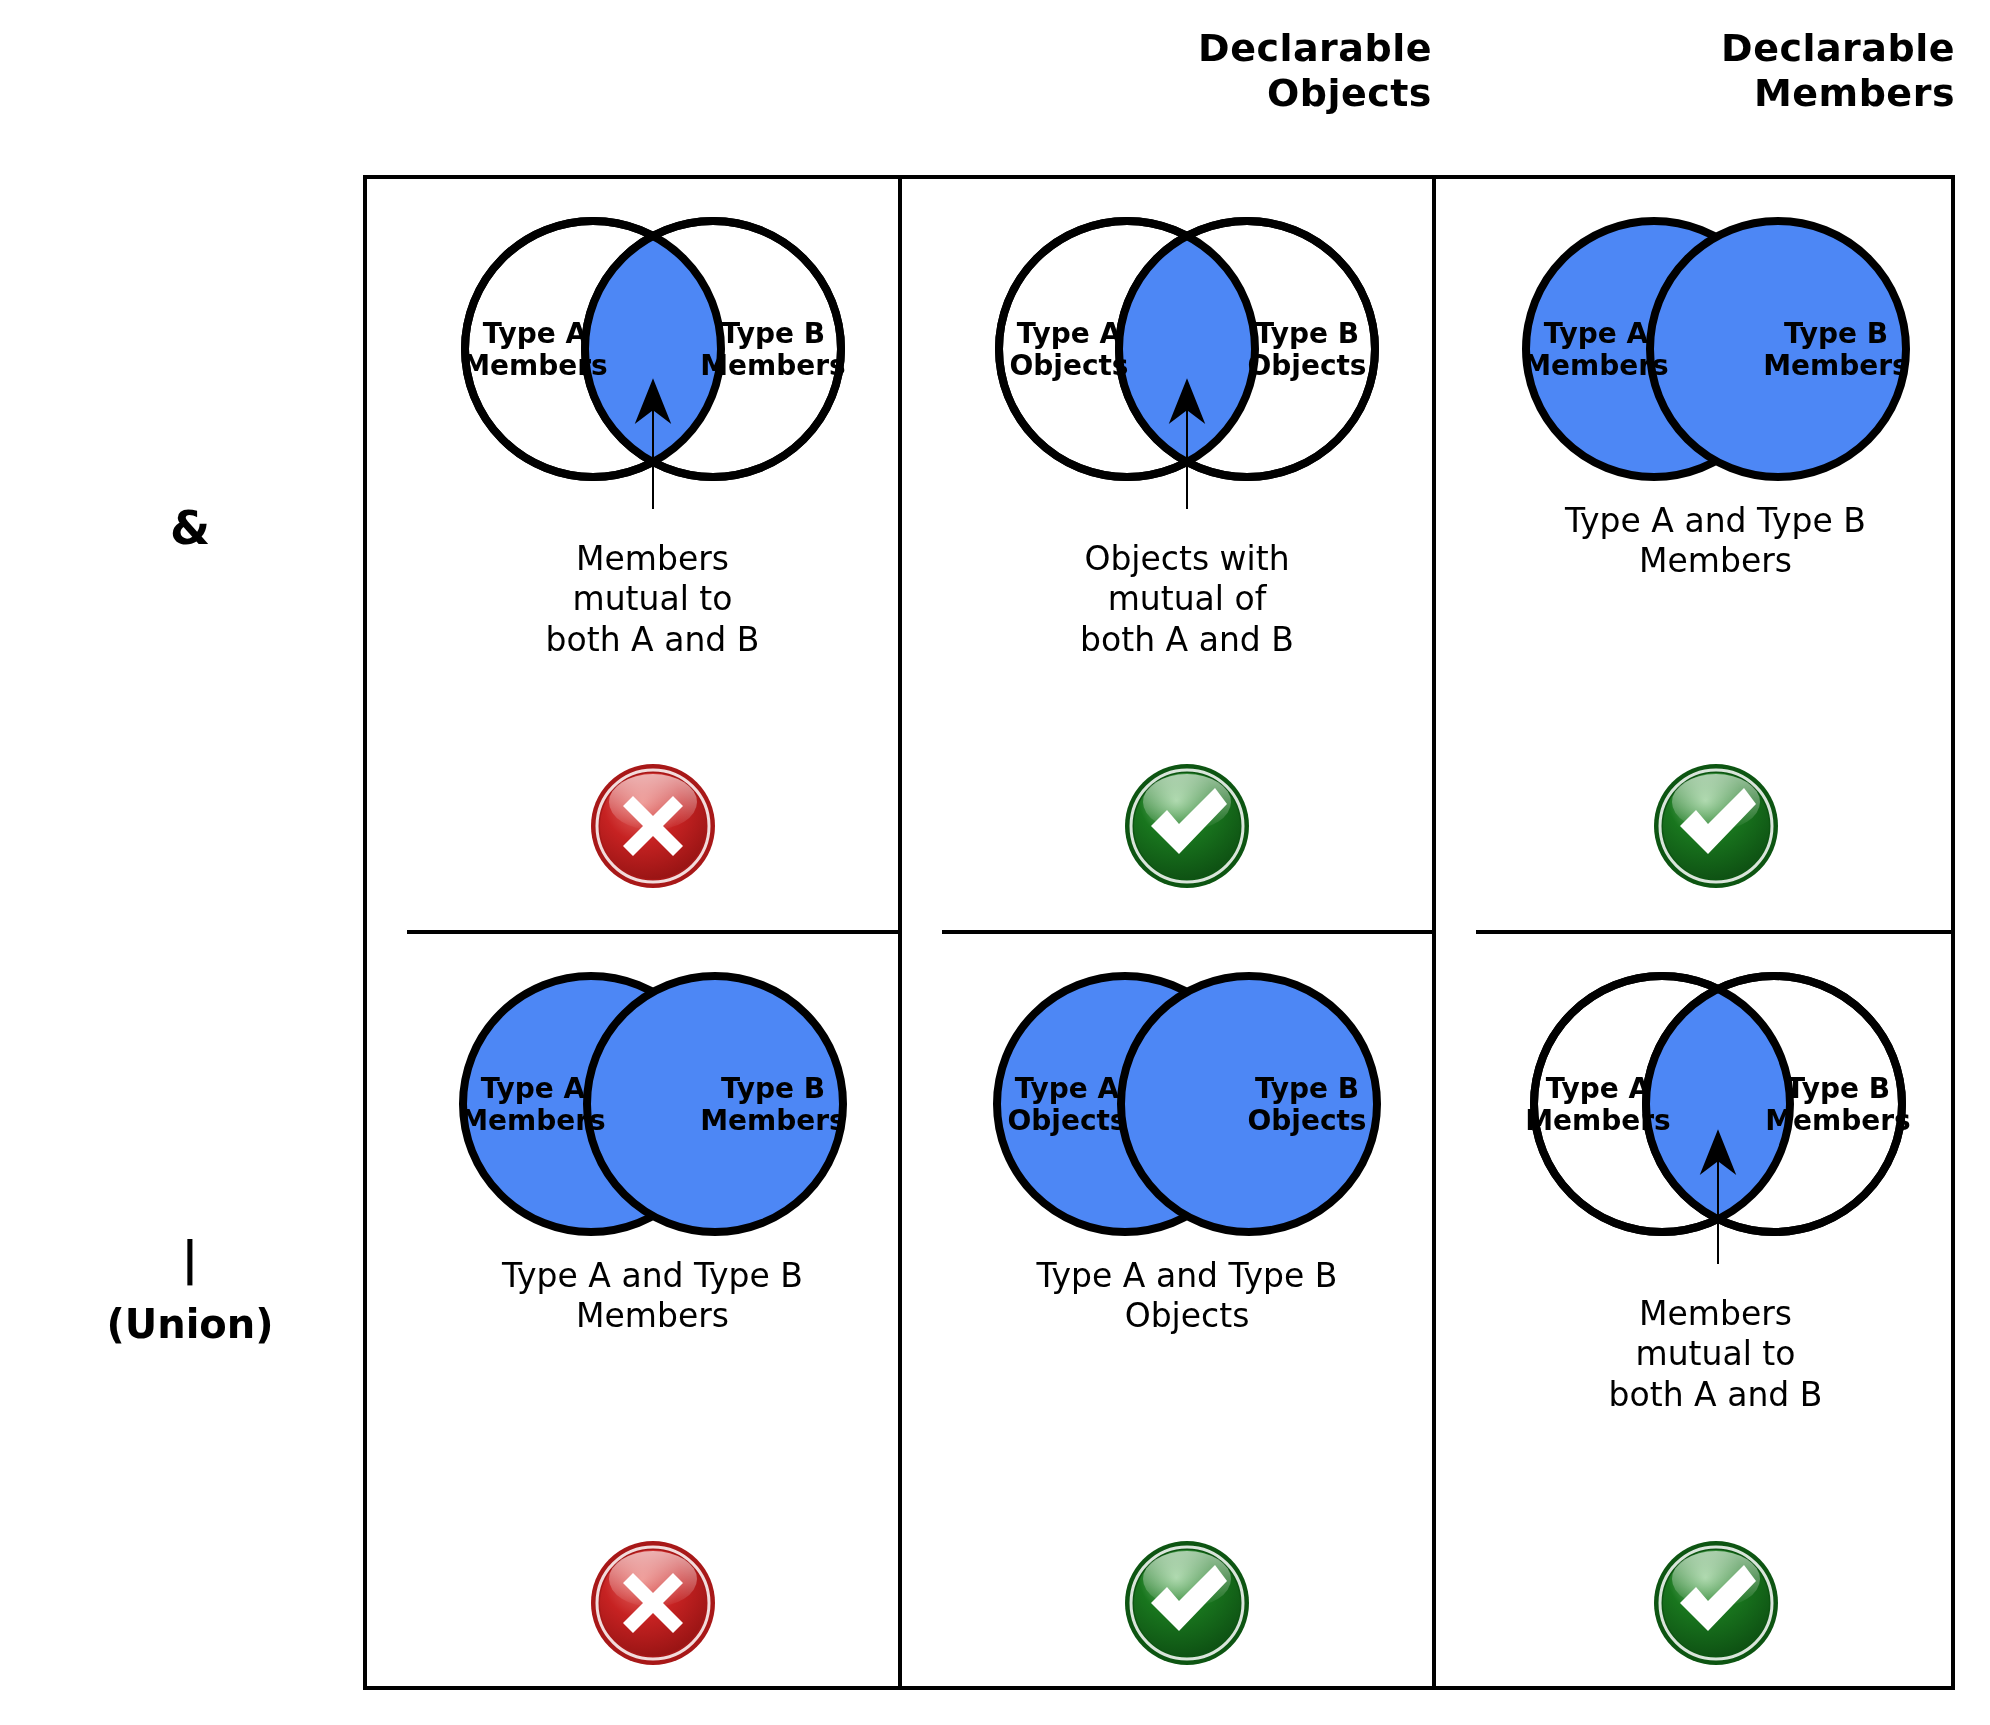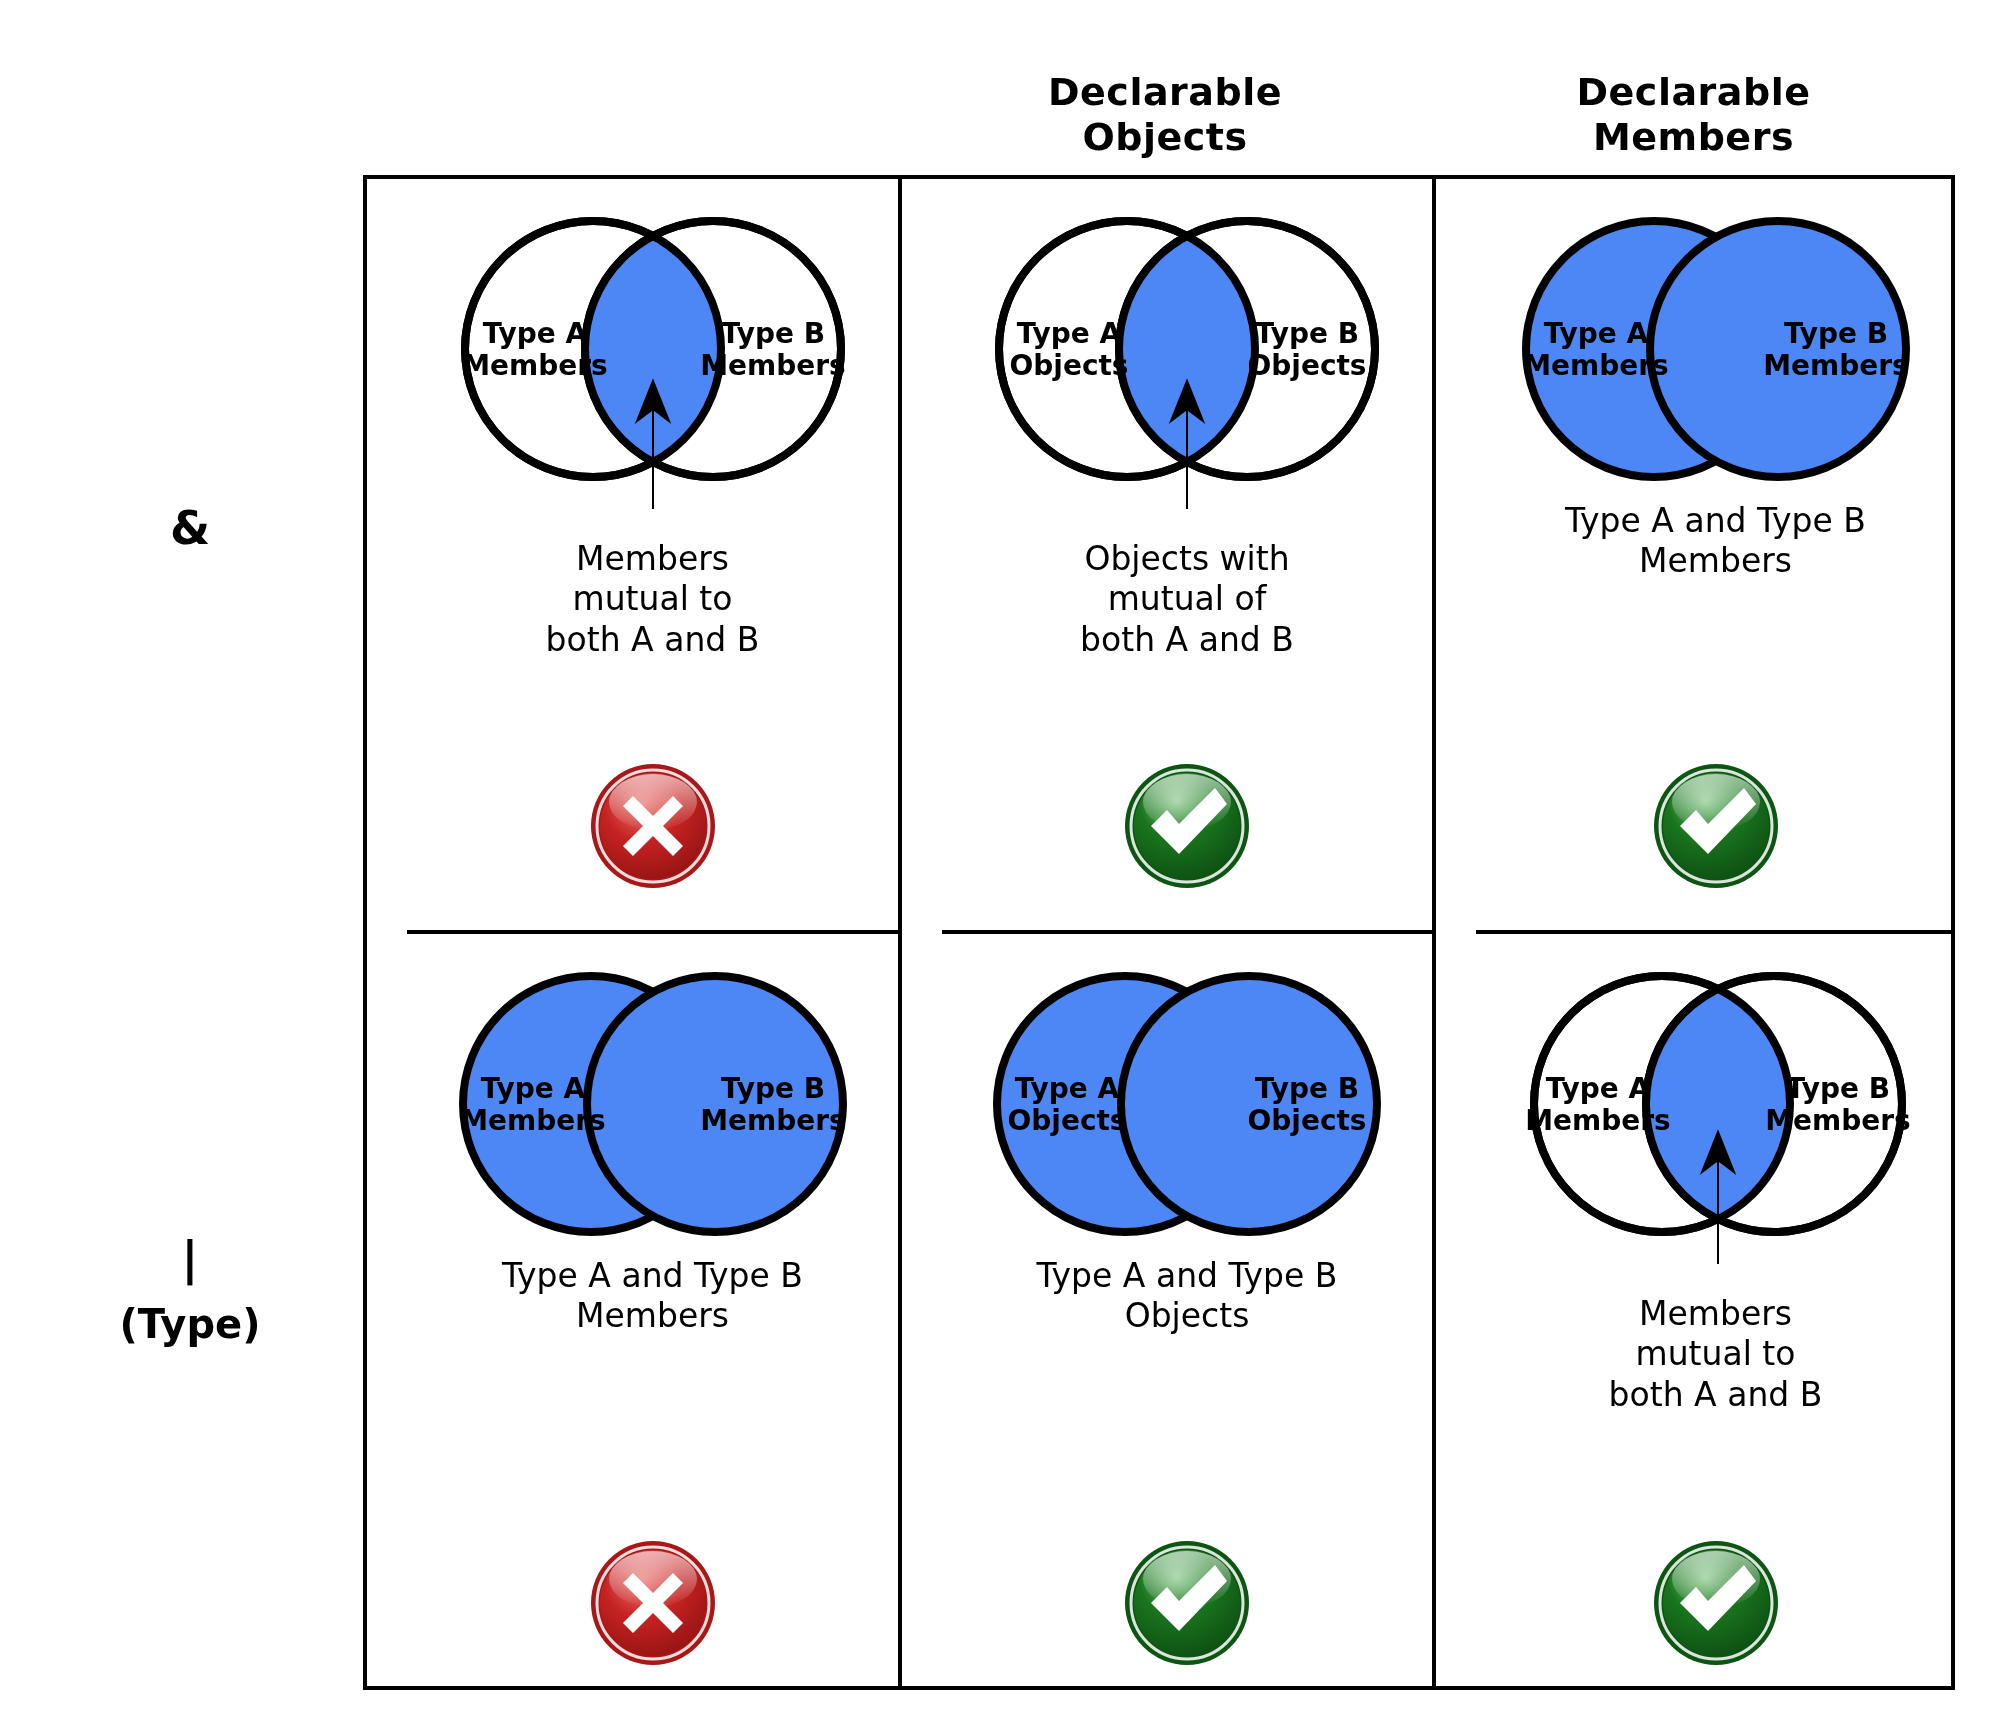--- a/index.html
+++ b/index.html
@@ -7,29 +7,28 @@
     width: 1990px; height: 1725px;
     background: #ffffff;
     font-family: "DejaVu Sans", sans-serif;
     overflow: hidden;
   }
   .page { position: relative; width: 1990px; height: 1725px; background: #fff; }
 
   
   .col-header {
     position: absolute;
-    text-align: center;
+    text-align: right;
     font-family: "DejaVu Sans", sans-serif;
     font-weight: bold;
     font-size: 38px;
     line-height: 1.18;
     color: #000;
     letter-spacing: 0.5px;
     white-space: pre-line;
-    margin-top: 44px;
   }
   #hdr-declarable { left: 898px; top: 26px; width: 534px; }
   #hdr-guaranteed { left: 1432px; top: 26px; width: 523px; }
 
   
   .row-label {
     position: absolute;
     text-align: center;
     font-family: "DejaVu Sans", sans-serif;
     font-weight: bold;
@@ -119,21 +118,21 @@
   <div class="col-header" id="hdr-declarable">Declarable
 Objects</div>
   <div class="col-header" id="hdr-guaranteed">Declarable
 Members</div>
 
   <div class="row-label" id="row-label-intersection">
     <span class="sym">&amp;</span>
   </div>
   <div class="row-label" id="row-label-union">
     <span class="sym">|</span>
-    <span class="nm">(Type)</span>
+    <span class="nm">(Union)</span>
   </div>
 
   <div class="grid">
 
     <div class="cell">
       <div class="venn-wrap">
         <svg class="venn-svg" viewBox="0 0 460 300">
           <defs>
             <clipPath id="clipA-r1c1">
                 <circle cx="170" cy="140" r="128"></circle>

